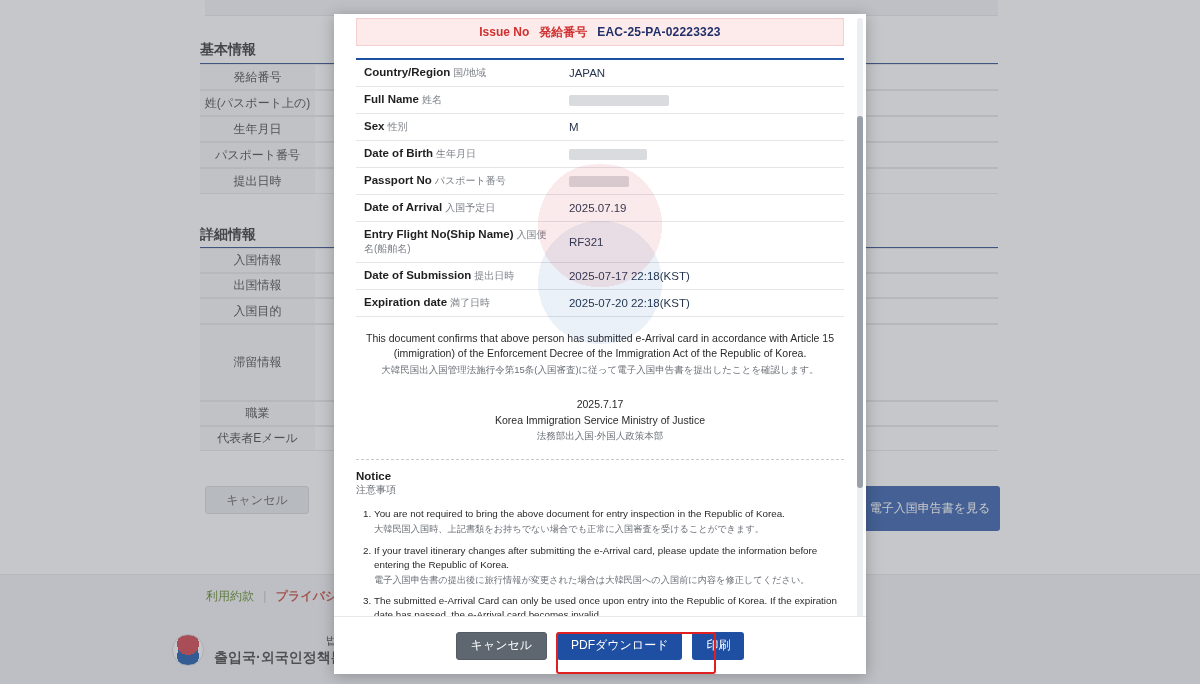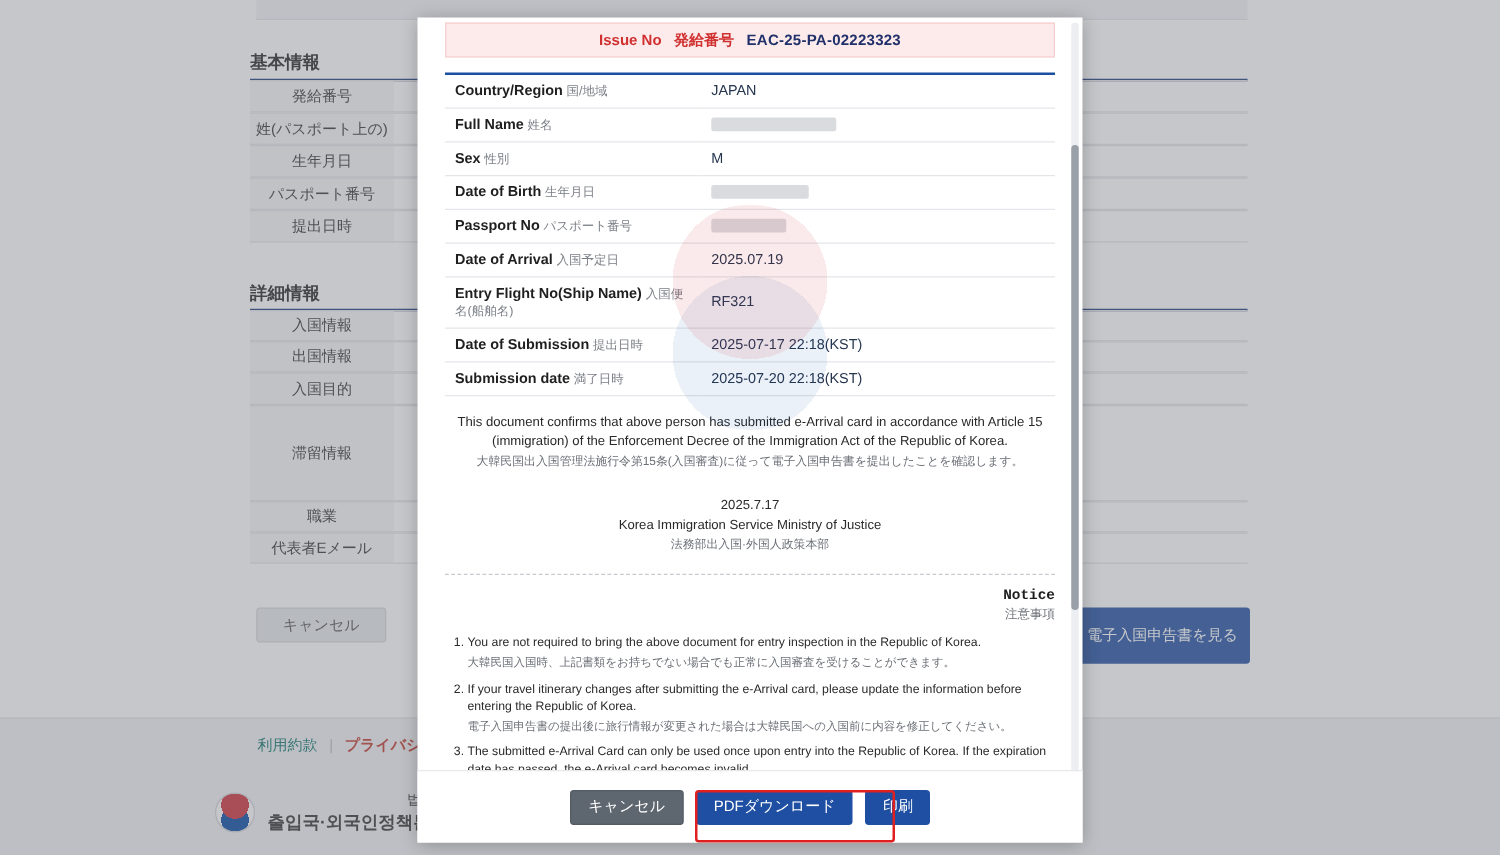--- a/index.html
+++ b/index.html
@@ -69,21 +69,21 @@
   
   .footer {
     position: absolute; left: 0; bottom: 0; width: 1200px; height: 110px;
     background: #f1f2f4;
     border-top: 1px solid #e1e3e7;
   }
   .footer-links {
     position: absolute; left: 200px; top: 13px;
     font-size: 12px; color: #555;
   }
-  .footer-links a { color: #0f766e; text-decoration: none; margin: 0 6px; }
+  .footer-links a { color: #4d7c0f; text-decoration: none; margin: 0 6px; }
   .footer-links a.em { color: #c0392b; font-weight: bold; }
   .footer-sep { color: #bbb; }
   .footer-logo {
     position: absolute; left: 172px; top: 58px;
     display: flex; align-items: center; gap: 10px;
   }
   .taegeuk {
     width: 32px; height: 32px; border-radius: 50%;
     background:
       radial-gradient(circle at 50% 30%, #cd2e3a 0 11px, transparent 11px),
@@ -158,21 +158,21 @@
   .confirm-txt .jp { display: block; color: #6b6f76; font-size: 9.5px; margin-top: 2px; }
 
   .sign-block {
     margin-top: 20px; text-align: center;
     font-size: 10.5px; color: #2a2a2a; line-height: 1.5;
   }
   .sign-block .jp { color: #6b6f76; font-size: 9.5px; }
 
   .dashed { margin: 16px 0 10px; border-top: 1px dashed #c6c9ce; }
 
-  .notice-title { text-align: right; font-size: 11.5px; font-weight: bold; color: #1f1f1f; font-family: Liberation Mono, monospace; }
+  .notice-title { text-align: left; font-size: 11.5px; font-weight: bold; color: #1f1f1f; }
   .notice-title .jp { display: block; font-weight: normal; font-size: 10px; color: #6b6f76; margin-top: 1px; }
 
   ol.notices { margin: 10px 0 0 0; padding-left: 18px; }
   ol.notices li { font-size: 9.8px; color: #2a2a2a; line-height: 1.45; margin-bottom: 7px; }
   ol.notices li .jp { display: block; color: #6b6f76; font-size: 9.2px; margin-top: 2px; }
 
   .watermark {
     position: absolute; left: 50%; top: 150px; transform: translateX(-50%);
     width: 180px; height: 180px; border-radius: 50%;
     background:
@@ -319,21 +319,21 @@
               <td class="v">RF321</td>
             </tr>
             <tr>
               <td class="k">
                 <span>Date of Submission</span><span class="jp">提出日時</span>
               </td>
               <td class="v">2025-07-17 22:18(KST)</td>
             </tr>
             <tr>
               <td class="k">
-                <span>Submission date</span><span class="jp">満了日時</span>
+                <span>Expiration date</span><span class="jp">満了日時</span>
               </td>
               <td class="v">2025-07-20 22:18(KST)</td>
             </tr>
           </tbody>
         </table>
       </div>
 
       <div class="confirm-txt">
         <span>This document confirms that above person has submitted e-Arrival card in accordance with Article 15 (immigration) of the Enforcement Decree of the Immigration Act of the Republic of Korea.</span>
         <span class="jp">大韓民国出入国管理法施行令第15条(入国審査)に従って電子入国申告書を提出したことを確認します。</span>

